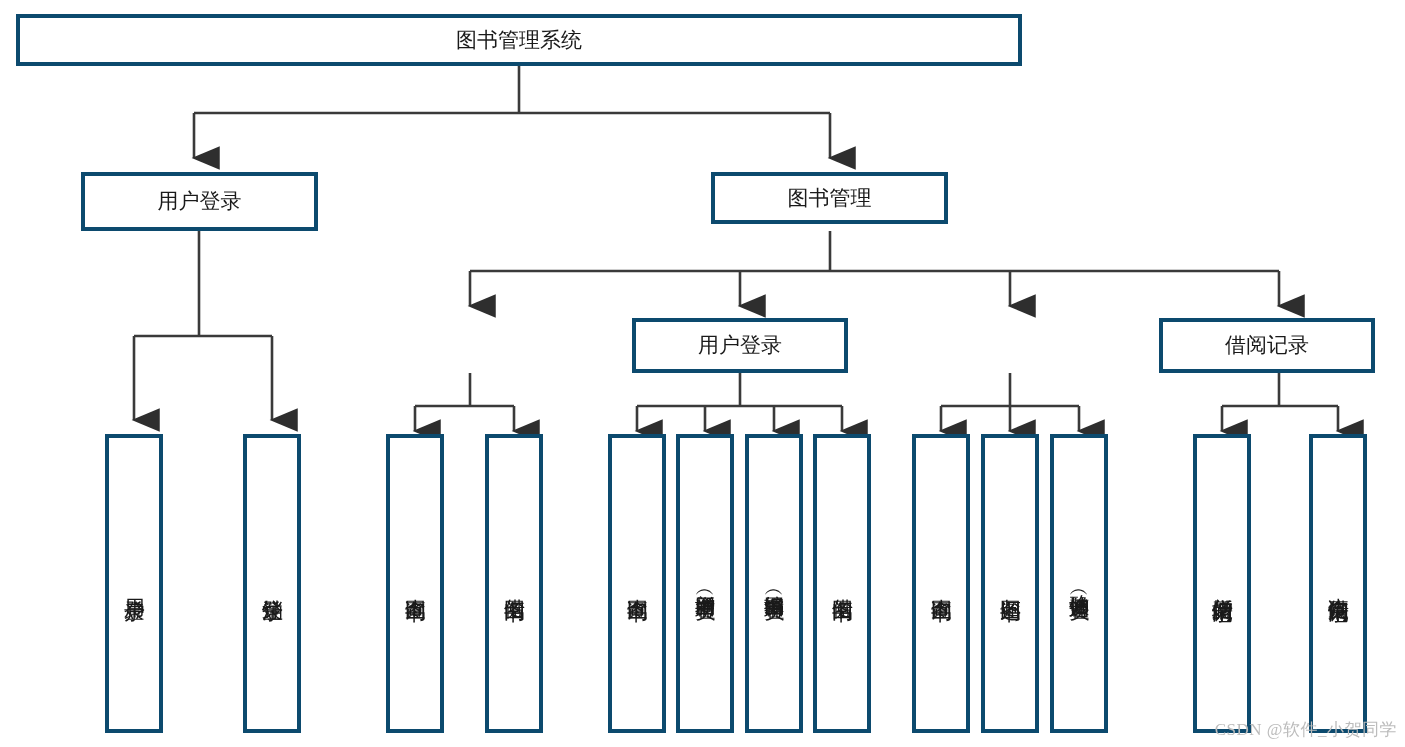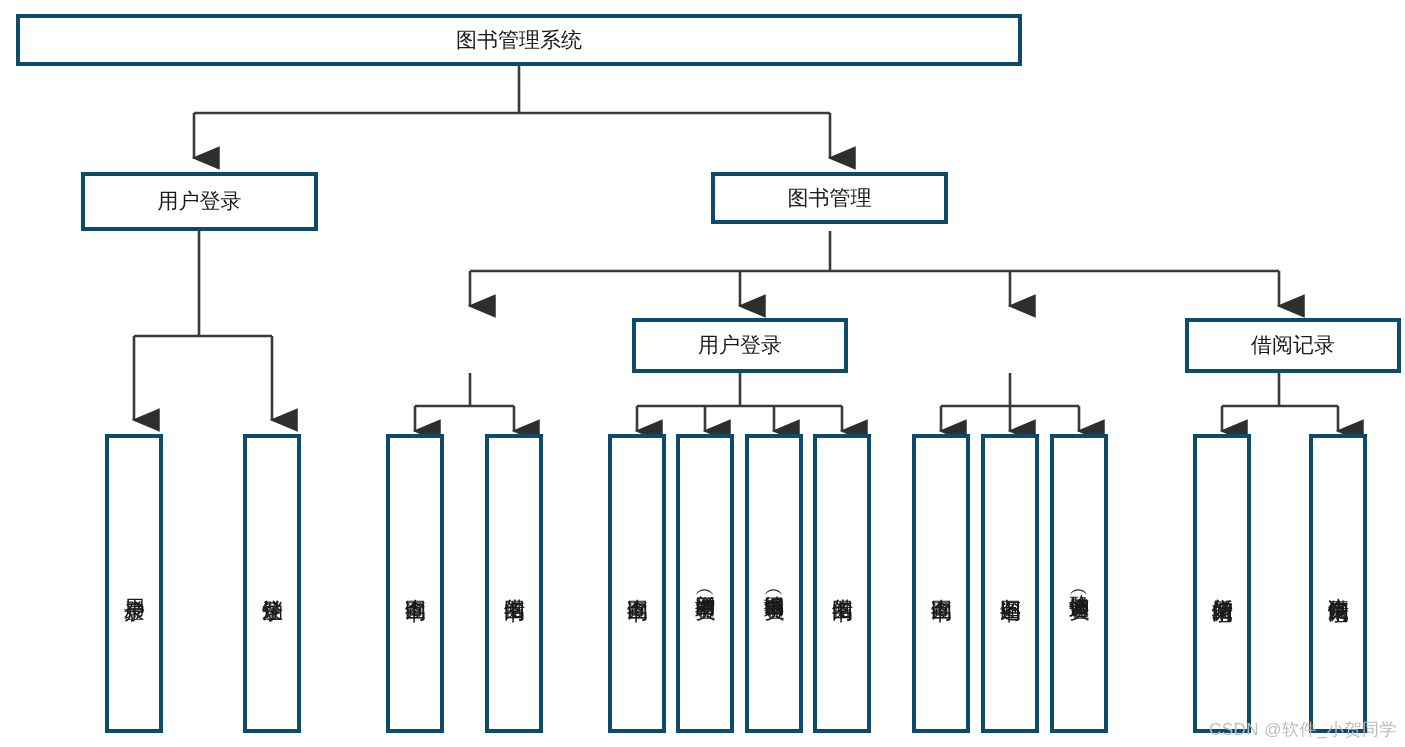--- a/index.html
+++ b/index.html
@@ -53,21 +53,21 @@
   }
   .node.h .lbl { display: block; white-space: nowrap; }
   .watermark {
     position: absolute;
     right: 8px;
     bottom: 6px;
     font-size: 17px;
     color: #bcbcbc;
     letter-spacing: 0.5px;
     white-space: nowrap;
-    font-family: Liberation Sans, sans-serif;
+    font-family: Liberation Serif, serif;
   }
 </style>
 </head>
 <body>
 
 <div id="diagram">
 
   <svg class="connectors" viewBox="0 0 1405 747" xmlns="http://www.w3.org/2000/svg">
     <defs>
       <marker id="arrow" viewBox="0 0 10 12" refX="5" refY="11" markerWidth="9" markerHeight="11" orient="auto-start-reverse">
@@ -128,21 +128,21 @@
   <div class="node h" style="left:81px; top:172px; width:237px; height:59px;">
     <span class="lbl">用户登录</span>
   </div>
   <div class="node h" style="left:711px; top:172px; width:237px; height:52px;">
     <span class="lbl">图书管理</span>
   </div>
 
   <div class="node h" style="left:632px; top:318px; width:216px; height:55px;">
     <span class="lbl">用户登录</span>
   </div>
-  <div class="node h" style="left:1185px; top:318px; width:216px; height:55px;">
+  <div class="node h" style="left:1159px; top:318px; width:216px; height:55px;">
     <span class="lbl">借阅记录</span>
   </div>
 
   <div class="node v" style="left:105px; top:434px; width:58px; height:299px;">
     <span class="lbl">用户登录</span>
   </div>
   <div class="node v" style="left:243px; top:434px; width:58px; height:299px;">
     <span class="lbl">注销登录</span>
   </div>
 

